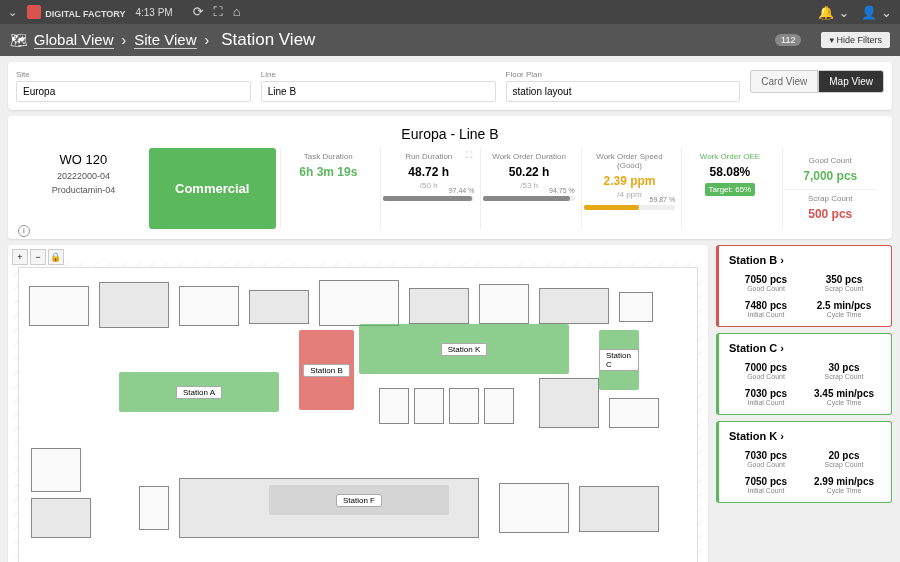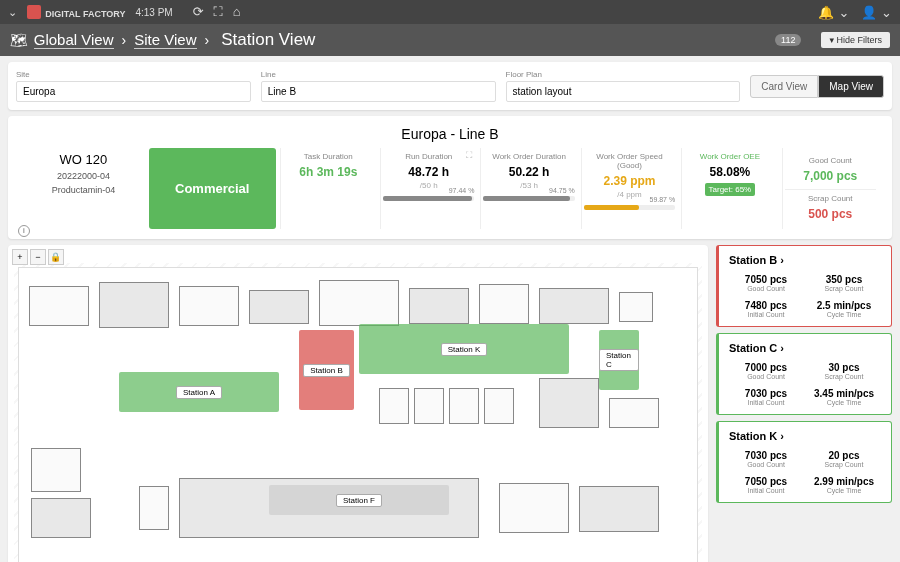--- a/index.html
+++ b/index.html
@@ -20,21 +20,21 @@
 .breadcrumb-bar .icon { margin-right: 6px; font-size: 14px; }
 .breadcrumb-item { font-size: 15px; cursor: pointer; }
 .breadcrumb-item.link { border-bottom: 1px solid #ccc; }
 .breadcrumb-sep { margin: 0 8px; font-size: 14px; }
 .breadcrumb-current { font-size: 17px; font-weight: 500; margin-left: 4px; }
 .bc-right { margin-left: auto; display: flex; gap: 20px; align-items: center; }
 .badge-count { background: #888; border-radius: 10px; padding: 1px 6px; font-size: 9px; color: #fff; }
 .hide-filters { background: #eee; color: #333; border: none; padding: 3px 8px; font-size: 9px; border-radius: 2px; cursor: pointer; }
 
 
-.filter-row { background: #fff; margin: 6px 8px; padding: 8px; display: flex; gap: 10px; align-items: center; border-radius: 4px; box-shadow: 0 1px 2px rgba(0,0,0,0.1); }
+.filter-row { background: #fff; margin: 6px 8px; padding: 8px; display: flex; gap: 10px; align-items: flex-start; border-radius: 4px; box-shadow: 0 1px 2px rgba(0,0,0,0.1); }
 .filter-input { flex: 1; }
 .filter-input label { display: block; font-size: 8px; color: #888; margin-bottom: 2px; }
 .filter-input input { width: 100%; border: 1px solid #ddd; padding: 4px 6px; font-size: 10px; border-radius: 2px; }
 .view-toggle { display: flex; }
 .view-toggle button { border: 1px solid #ccc; padding: 5px 10px; font-size: 10px; cursor: pointer; }
 .view-toggle .card-v { background: #f5f5f5; color: #666; border-radius: 3px 0 0 3px; }
 .view-toggle .map-v { background: #333; color: #fff; border-radius: 0 3px 3px 0; }
 
 
 .metrics { background: #fff; margin: 0 8px 6px; border-radius: 4px; box-shadow: 0 1px 2px rgba(0,0,0,0.1); padding: 4px 0 10px; position: relative; }

